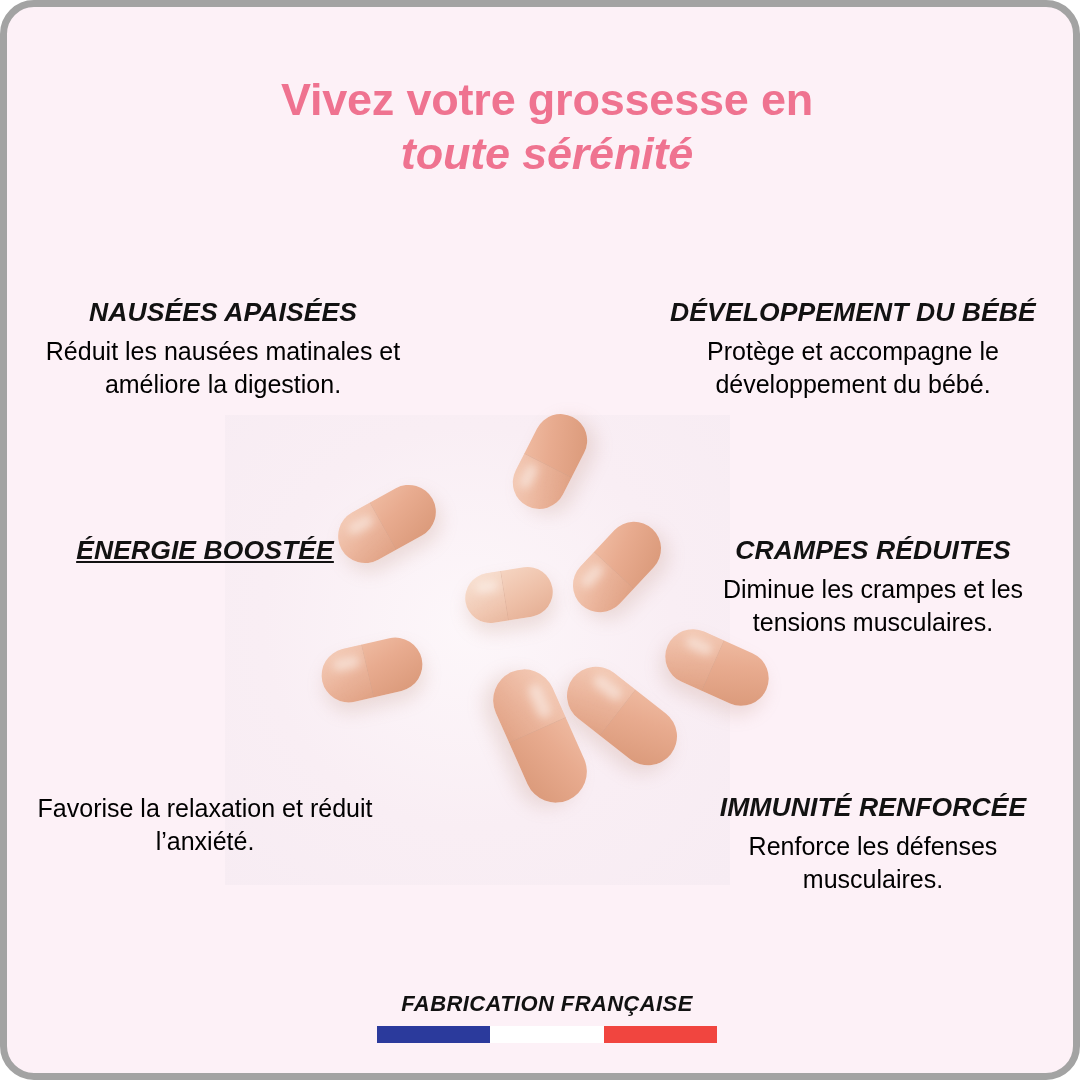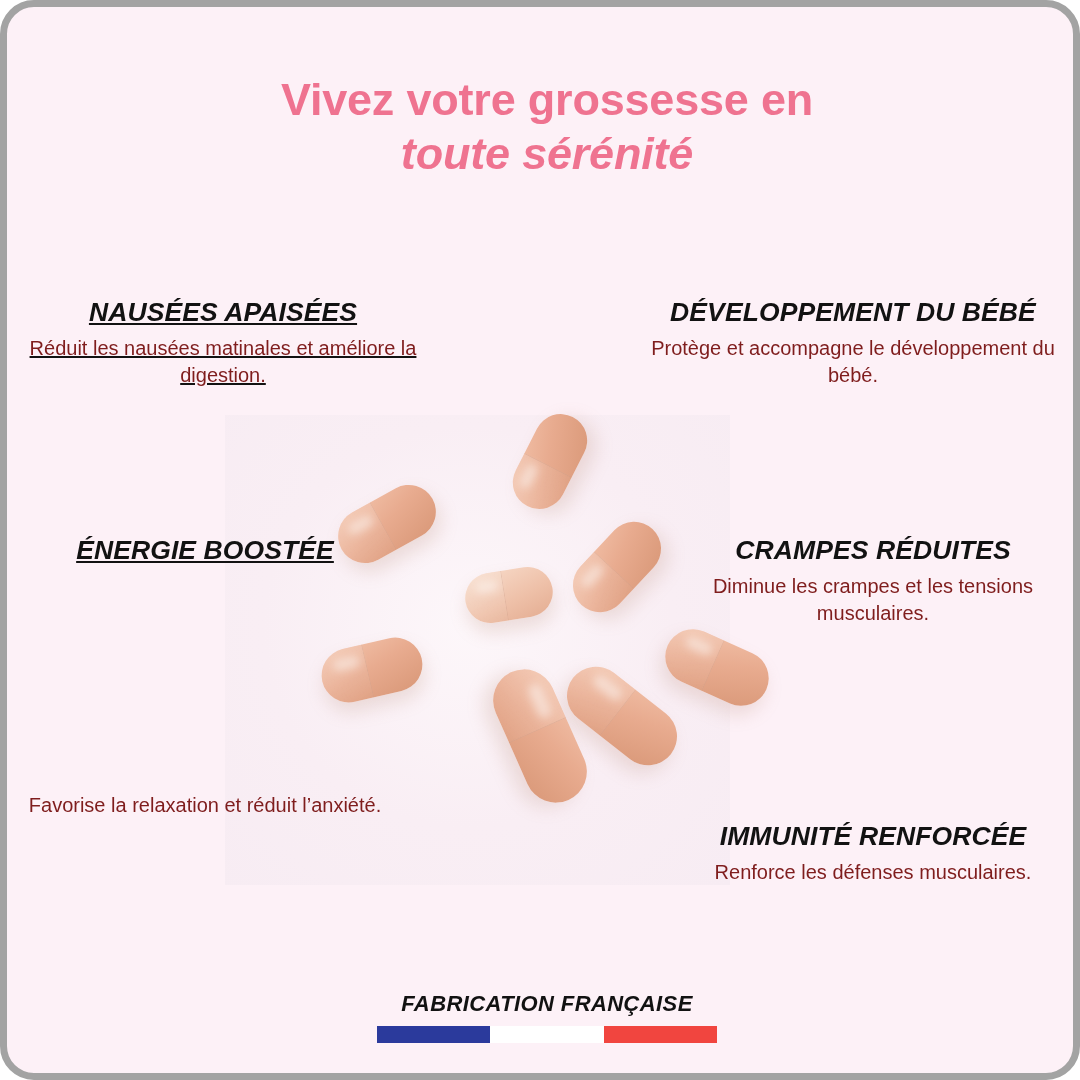--- a/index.html
+++ b/index.html
@@ -107,33 +107,33 @@
     display: block;
     font-weight: bold;
     font-style: italic;
     font-size: 26.5px;
     letter-spacing: 0.1px;
     margin-bottom: 7px;
     white-space: nowrap;
   }
   .benefit .b-desc {
     display: block;
-    font-size: 20px;
+    font-size: 25px;
     line-height: 1.33;
-    color: #7f1d1d;
+    color: #000000;
   }
   .left  { text-align: center; }
   .right { text-align: center; }
 
-  .b1 { left: 6px;   top: 290px; width: 420px; text-decoration: underline; }
+  .b1 { left: 6px;   top: 290px; width: 420px; }
   .b2 { right: 6px;  top: 290px; width: 428px; }
   .b3 { left: 8px;   top: 528px; width: 380px; text-decoration: underline; }
   .b4 { right: 10px; top: 528px; width: 380px; }
   .b5 { left: 8px;   top: 785px; width: 380px; }
-  .b6 { right: 10px; top: 785px; width: 380px; margin-top: 29px; }
+  .b6 { right: 10px; top: 785px; width: 380px; }
 
   
   .footer {
     position: absolute;
     left: 0;
     bottom: 26px;
     width: 1080px;
     text-align: center;
   }
   .footer-label {

